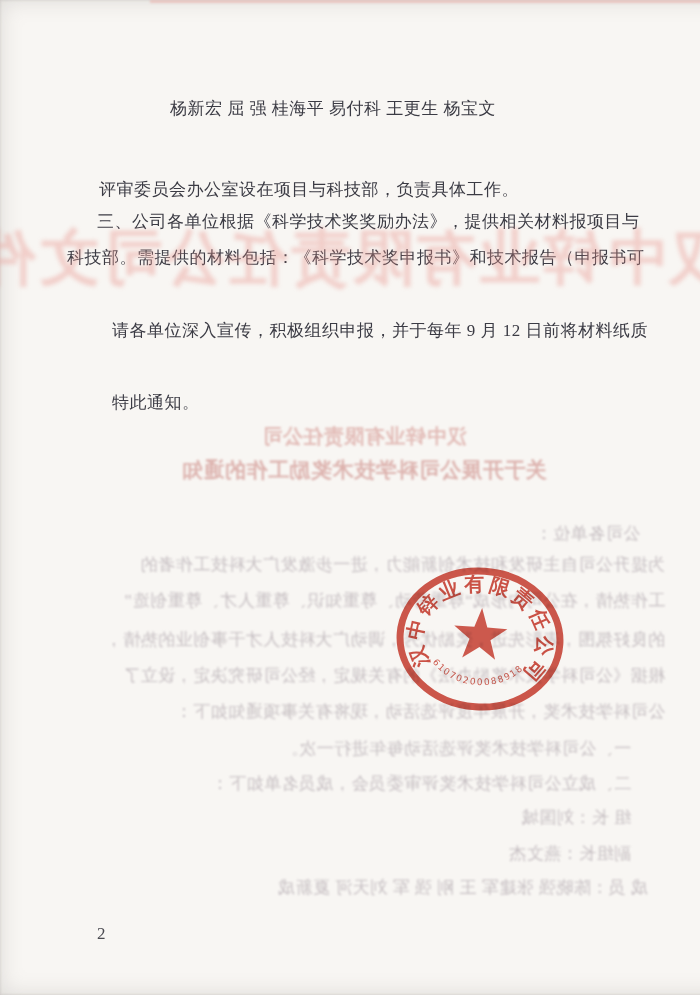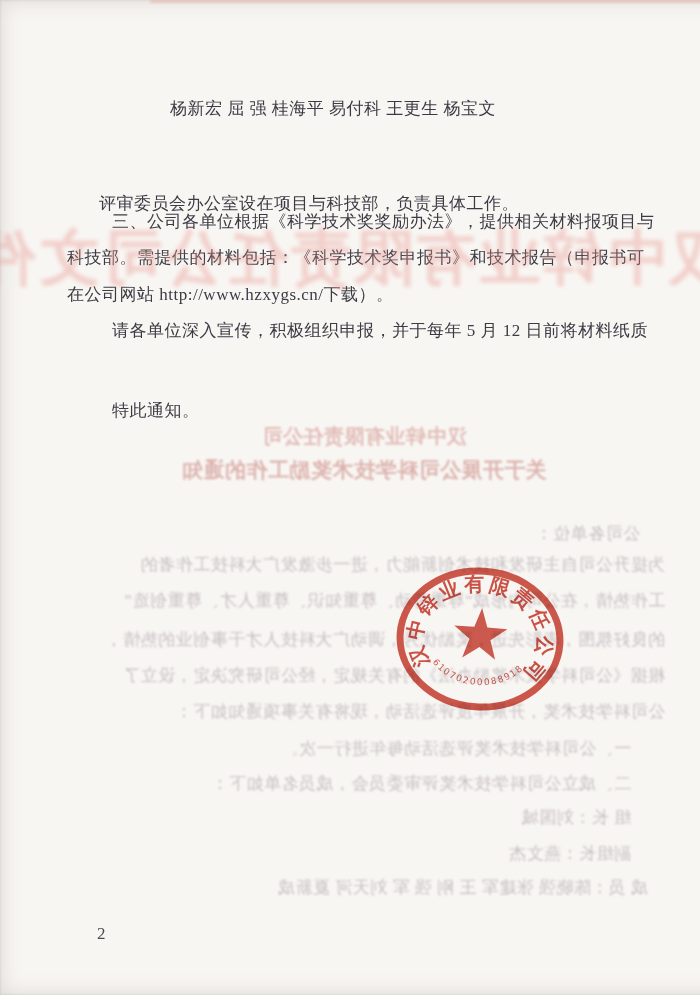--- a/index.html
+++ b/index.html
@@ -14,27 +14,27 @@
     box-shadow:inset 0 0 22px rgba(120,115,110,.22), inset 0 0 3px rgba(120,115,110,.25);
     padding-left:28px;
   }
   
   .line{
     position:absolute;white-space:nowrap;
     font-size:17px;color:#3b3b44;letter-spacing:.5px;
   }
   .t-names1{top:97px;left:170px}
   .t-names2{top:142px;left:170px}
-  .t-office{top:192px;left:99px}
-  .t-p3a{top:210px;left:112px}
+  .t-office{top:178px;left:99px}
+  .t-p3a{top:210px;left:97px}
   .t-p3b{top:246px;left:67px}
   .t-p3c{top:283px;left:67px}
   .t-p4a{top:319px;left:112px}
   .t-p4b{top:355px;left:67px}
-  .t-close{top:399px;left:112px}
+  .t-close{top:391px;left:112px}
   .t-att1{top:422px;left:112px}
   .t-att2{top:457px;left:164px}
   .t-date{top:631px;left:333px;letter-spacing:4px;z-index:2}
   .t-page{top:924px;left:97px;font-size:17px;color:#4a4a50}
   
   .ghost-layer{
     position:absolute;inset:0;transform:scaleX(-1);
     pointer-events:none;z-index:1;
   }
   .ghost{
@@ -86,22 +86,21 @@
     <div class="ghost g-b7">二、成立公司科学技术奖评审委员会，成员名单如下：</div>
     <div class="ghost g-b8">组  长：刘国城</div>
     <div class="ghost g-b9">副组长：燕文杰</div>
     <div class="ghost g-b10">成  员：陈晓强  张建军  王  刚  强  军  刘天河  夏新成</div>
   </div>
 
   <div class="line t-names1">杨新宏  屈  强  桂海平  易付科   王更生   杨宝文</div>
   <div class="line t-office">评审委员会办公室设在项目与科技部，负责具体工作。</div>
   <div class="line t-p3a">三、公司各单位根据《科学技术奖奖励办法》，提供相关材料报项目与</div>
   <div class="line t-p3b">科技部。需提供的材料包括：《科学技术奖申报书》和技术报告（申报书可</div>
-  <div class="line t-p3c">在公司网站 http://www.hzxygs.cn/下载）。</div>
-  <div class="line t-p4a">请各单位深入宣传，积极组织申报，并于每年 5 月 12 日前将材料纸质</div>
+  <div class="line t-p4a">请各单位深入宣传，积极组织申报，并于每年 9 月 12 日前将材料纸质</div>
   <div class="line t-close">特此通知。</div>
   <div class="line t-page">2</div>
 
   <svg class="stamp" viewBox="0 0 176 154">
     <g transform="rotate(4 88 75)" fill="none">
       <ellipse cx="88" cy="75" rx="80" ry="68" stroke="#c83729" stroke-width="7" opacity="0.9"></ellipse>
       <path id="sealNamePath" d="M 41.7 103.9 A 58 48 0 1 1 134.3 103.9" fill="none"></path>
       <path id="sealNumPath" d="M 42.1 101.4 A 56 46 0 0 0 133.9 101.4" fill="none"></path>
       <text fill="#c83729" font-size="20" font-weight="bold" letter-spacing="3.5" font-family="Liberation Serif, DejaVu Serif, serif" opacity="0.92">
         <textPath href="#sealNamePath" startOffset="1%">汉中锌业有限责任公司</textPath>

